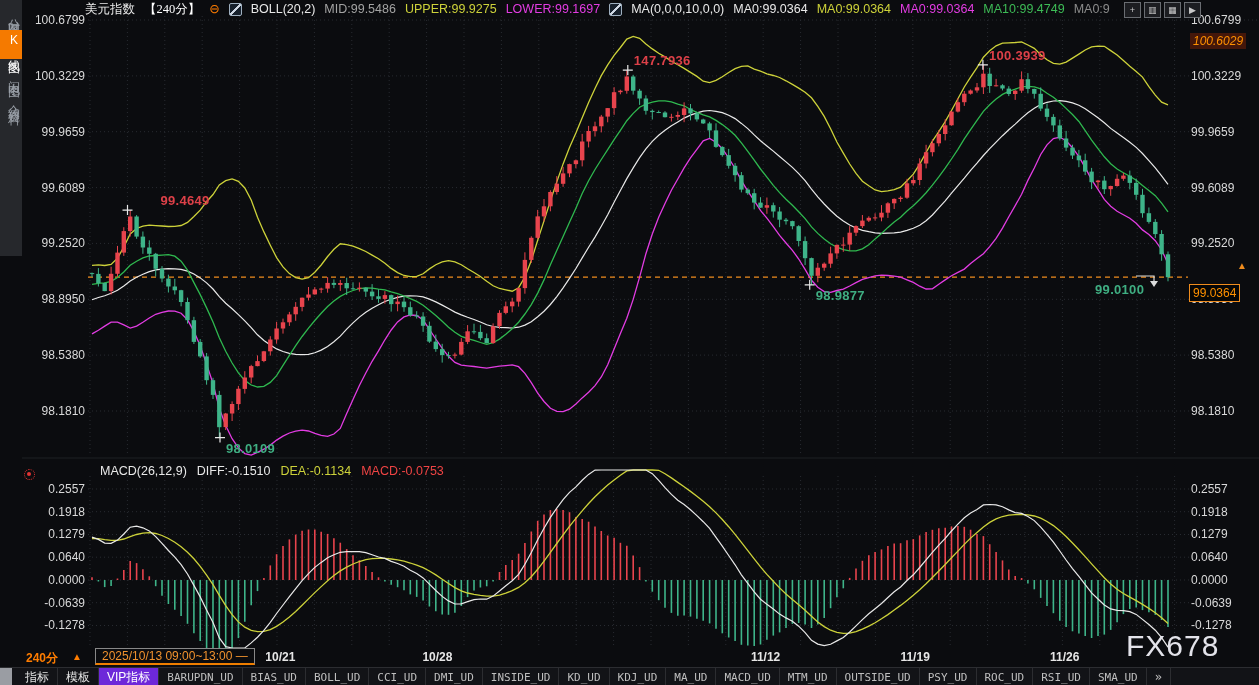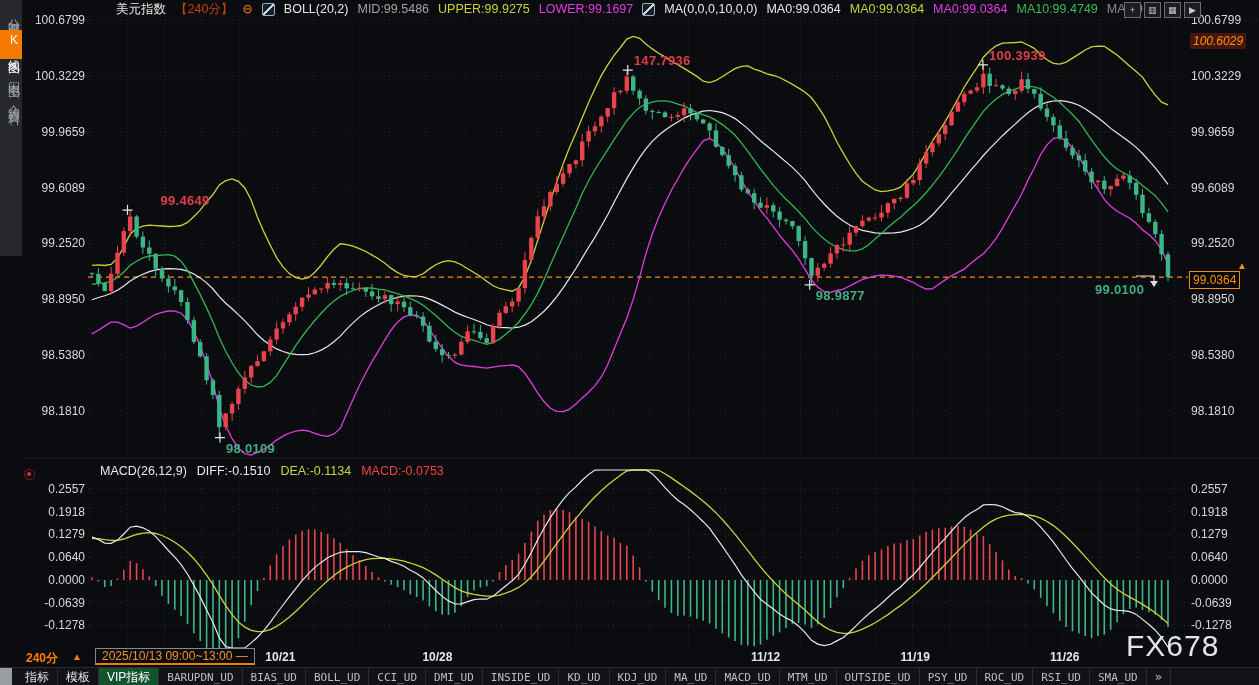--- a/index.html
+++ b/index.html
@@ -1,21 +1,21 @@
 <!DOCTYPE html>
 <html><head>
 <meta charset="utf-8">
 <style>
   html,body{margin:0;padding:0;background:#000;}
   .app{position:relative;width:1259px;height:685px;background:#0b0c0f;overflow:hidden;
        font-family:"Liberation Sans",sans-serif;}
   #chart{position:absolute;left:0;top:0;}
   #overlays{position:absolute;left:0;top:0;width:100%;height:100%;pointer-events:none;}
   .header{position:absolute;left:85px;top:0;height:19px;display:flex;align-items:center;gap:9px;
-          font-size:12.5px;white-space:nowrap;z-index:5;margin-left:31px;}
+          font-size:12.5px;white-space:nowrap;z-index:5;}
   .hseg{line-height:19px;}
   .mini-icon{display:inline-block;width:11px;height:11px;border:1px solid #9fb0c0;border-radius:2px;
              background:linear-gradient(135deg,#16202c 44%,#cdd6e2 44% 56%,#16202c 56%);}
   .wicons{position:absolute;left:1124px;top:2px;display:flex;gap:3px;z-index:6;}
   .wicon{width:15px;height:14px;border:1px solid #6a6d72;background:#1c1d21;color:#c9c9c9;
          font-size:9px;display:flex;align-items:center;justify-content:center;cursor:pointer;}
   .sidebar{position:absolute;left:0;top:0;width:22px;height:250px;background:#26282c;z-index:6;
            display:flex;flex-direction:column;align-items:center;padding-top:6px;gap:9px;}
   .side-item{writing-mode:vertical-rl;text-orientation:upright;color:#9aa0a8;font-size:12px;
              letter-spacing:3px;cursor:pointer;padding:3px 0;width:22px;text-align:center;}
@@ -38,21 +38,21 @@
   .parrow{position:absolute;left:72px;top:651px;color:#ff7d00;font-size:10px;z-index:7;}
   .range-box{position:absolute;left:95px;top:648px;border:1px solid #888;border-bottom:2px solid #ef7e00;
              color:#f0922e;font-size:12px;line-height:14px;padding:0 6px;background:#0b0c0f;z-index:7;white-space:nowrap;}
   .watermark{position:absolute;left:1126px;top:629px;font-size:30px;color:#e3e3ea;letter-spacing:1px;z-index:8;}
   .toolbar{position:absolute;left:0;top:667px;width:1259px;height:18px;background:#121317;
            border-top:1px solid #2c2d31;display:flex;align-items:stretch;z-index:9;}
   .tb-handle{width:12px;background:#9a9da3;margin-right:5px;}
   .tbtn{padding:0 8px;display:flex;align-items:center;font-size:12px;color:#e2e2e2;
         border-right:1px solid #2c2d31;cursor:pointer;white-space:nowrap;}
   .tbtn.ud{font-family:"DejaVu Sans Mono",monospace;font-size:11px;color:#bfbfbf;}
-  .tbtn.vip{background:#14532d;color:#fff;}
+  .tbtn.vip{background:#6d28d9;color:#fff;}
   .tbtn.more{font-family:"DejaVu Sans Mono",monospace;color:#bfbfbf;}
 </style>
 </head>
 <body>
 
 <div class="app">
   <svg id="chart" width="1259" height="685">
       <line x1="88" y1="20.0" x2="1257" y2="20.0" stroke="#282b31" stroke-dasharray="1 3"></line>
       <line x1="88" y1="75.9" x2="1190" y2="75.9" stroke="#282b31" stroke-dasharray="1 3"></line>
       <line x1="88" y1="131.7" x2="1190" y2="131.7" stroke="#282b31" stroke-dasharray="1 3"></line>
@@ -689,33 +689,33 @@
       <div class="axl r" style="top: 594.748px;">-0.0639</div>
       <div class="axl l" style="top: 617.497px;">-0.1278</div>
       <div class="axl r" style="top: 617.497px;">-0.1278</div>
       <div class="date-lbl" style="left: 258.3px;">10/21</div>
       <div class="date-lbl" style="left: 415.396px;">10/28</div>
       <div class="date-lbl" style="left: 592.936px; margin-top: 28px;">11/05</div>
       <div class="date-lbl" style="left: 743.576px;">11/12</div>
       <div class="date-lbl" style="left: 893.14px;">11/19</div>
       <div class="date-lbl" style="left: 1042.7px;">11/26</div>
       <div class="badge-high" style="top: 33.0481px; font-style: italic;">100.6029</div>
-      <div class="badge-last" style="top: 271px;">99.0364</div>
+      <div class="badge-last" style="top: 284px;">99.0364</div>
       <div class="pin" style="left: 1237px; top: 261.157px;">▲</div>
       <div class="ann" style="left: 133.508px; top: 193.11px; color: rgb(221, 64, 72); padding-left: 27px;">99.4649</div>
       <div class="ann" style="left: 226.044px; top: 440.615px; color: rgb(63, 174, 130);">98.0109</div>
       <div class="ann" style="left: 633.848px; top: 53.07px; color: rgb(221, 64, 72);">147.7936</div>
       <div class="ann" style="left: 815.692px; top: 287.777px; color: rgb(63, 174, 130);">98.9877</div>
       <div class="ann" style="left: 988.928px; top: 47.7501px; color: rgb(221, 64, 72);">100.3939</div>
       <div class="ann" style="left: 1095.09px; top: 282.287px; color: rgb(63, 174, 130);">99.0100</div>
     </div>
 
   <div class="header" id="hdr">
       <span class="hseg" style="color: rgb(232, 232, 232);">美元指数</span>
-      <span class="hseg" style="color: #c2410c;">【240分】</span>
+      <span class="hseg" style="color: #ffffff; font-family: Liberation Serif, serif;">【240分】</span>
       <span class="hseg" style="color: rgb(255, 125, 0);">⊖</span>
       <span class="mini-icon"></span>
       <span class="hseg" style="color: rgb(232, 232, 232);">BOLL(20,2)</span>
       <span class="hseg" style="color: #a3a3a3;">MID:99.5486</span>
       <span class="hseg" style="color: rgb(205, 210, 58);">UPPER:99.9275</span>
       <span class="hseg" style="color: rgb(226, 60, 226);">LOWER:99.1697</span>
       <span class="mini-icon"></span>
       <span class="hseg" style="color: rgb(232, 232, 232);">MA(0,0,0,10,0,0)</span>
       <span class="hseg" style="color: rgb(232, 232, 232);">MA0:99.0364</span>
       <span class="hseg" style="color: rgb(205, 210, 58);">MA0:99.0364</span>

